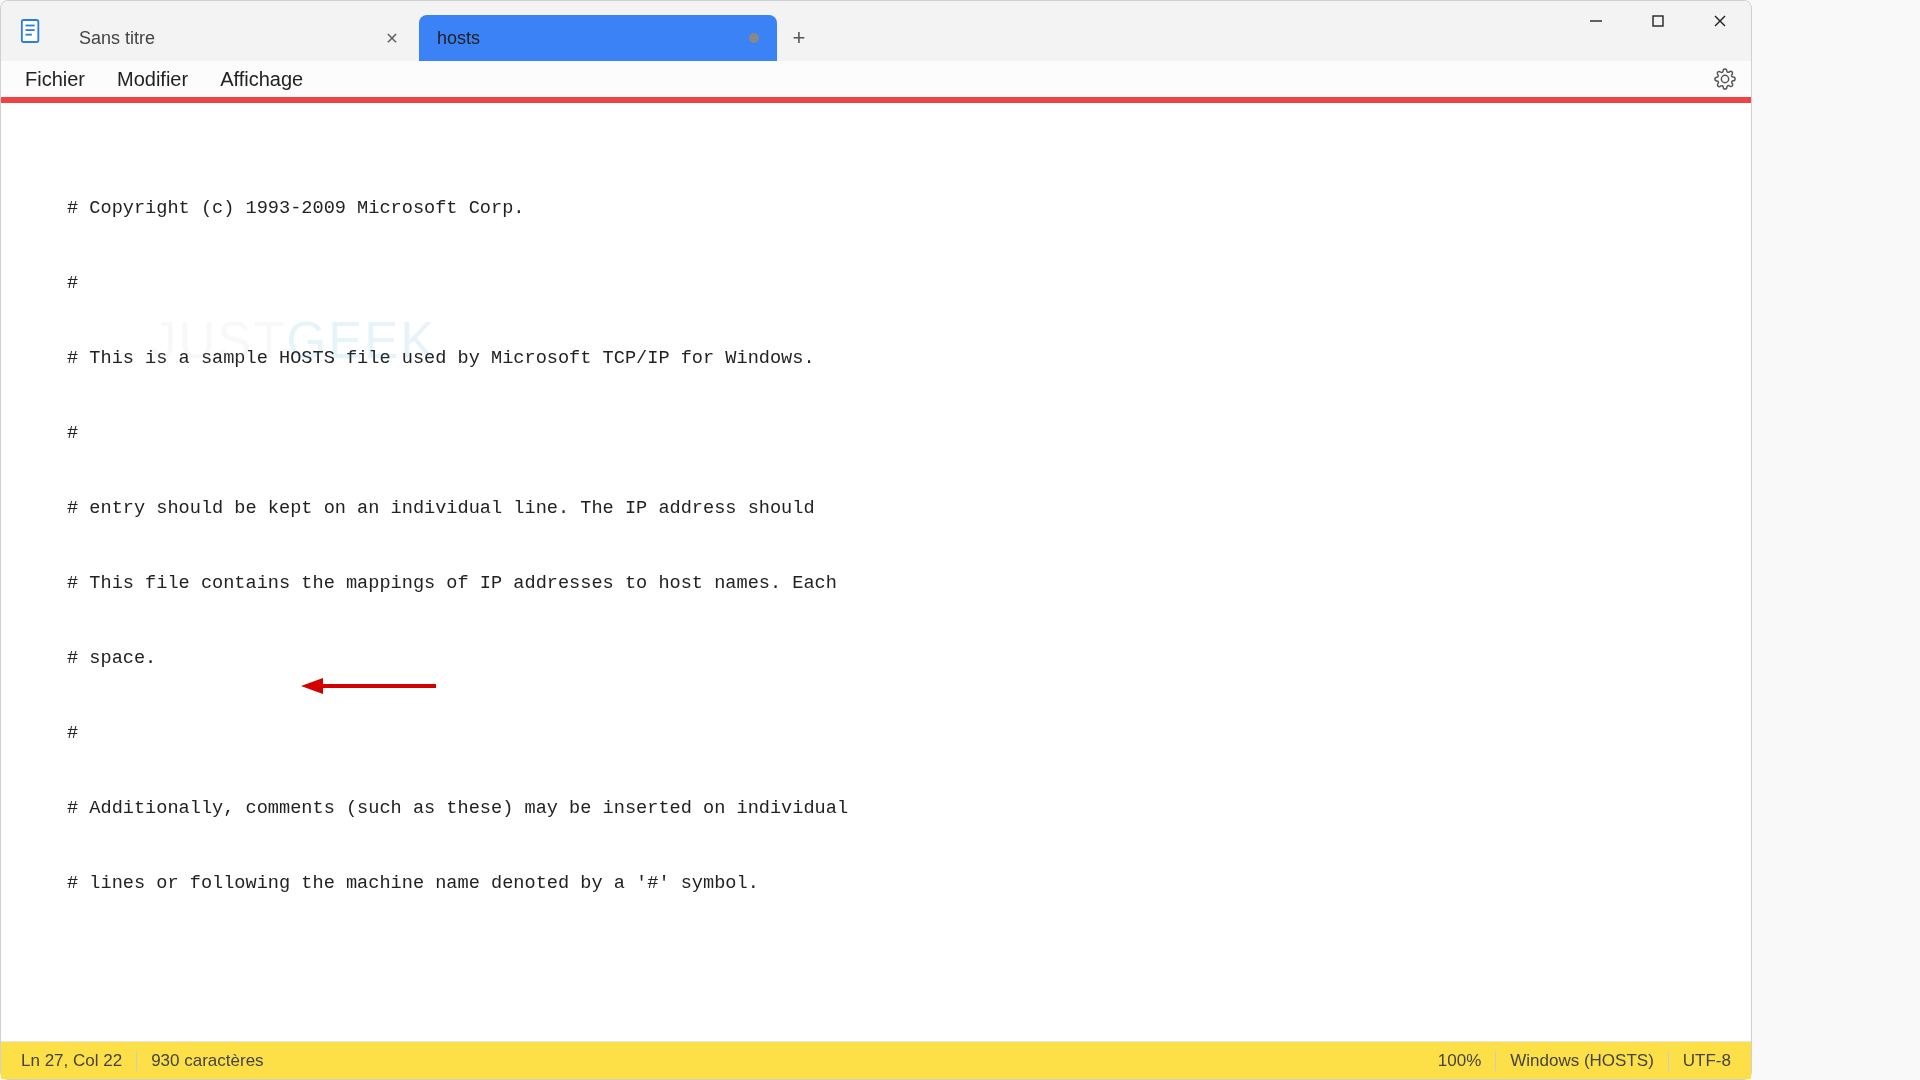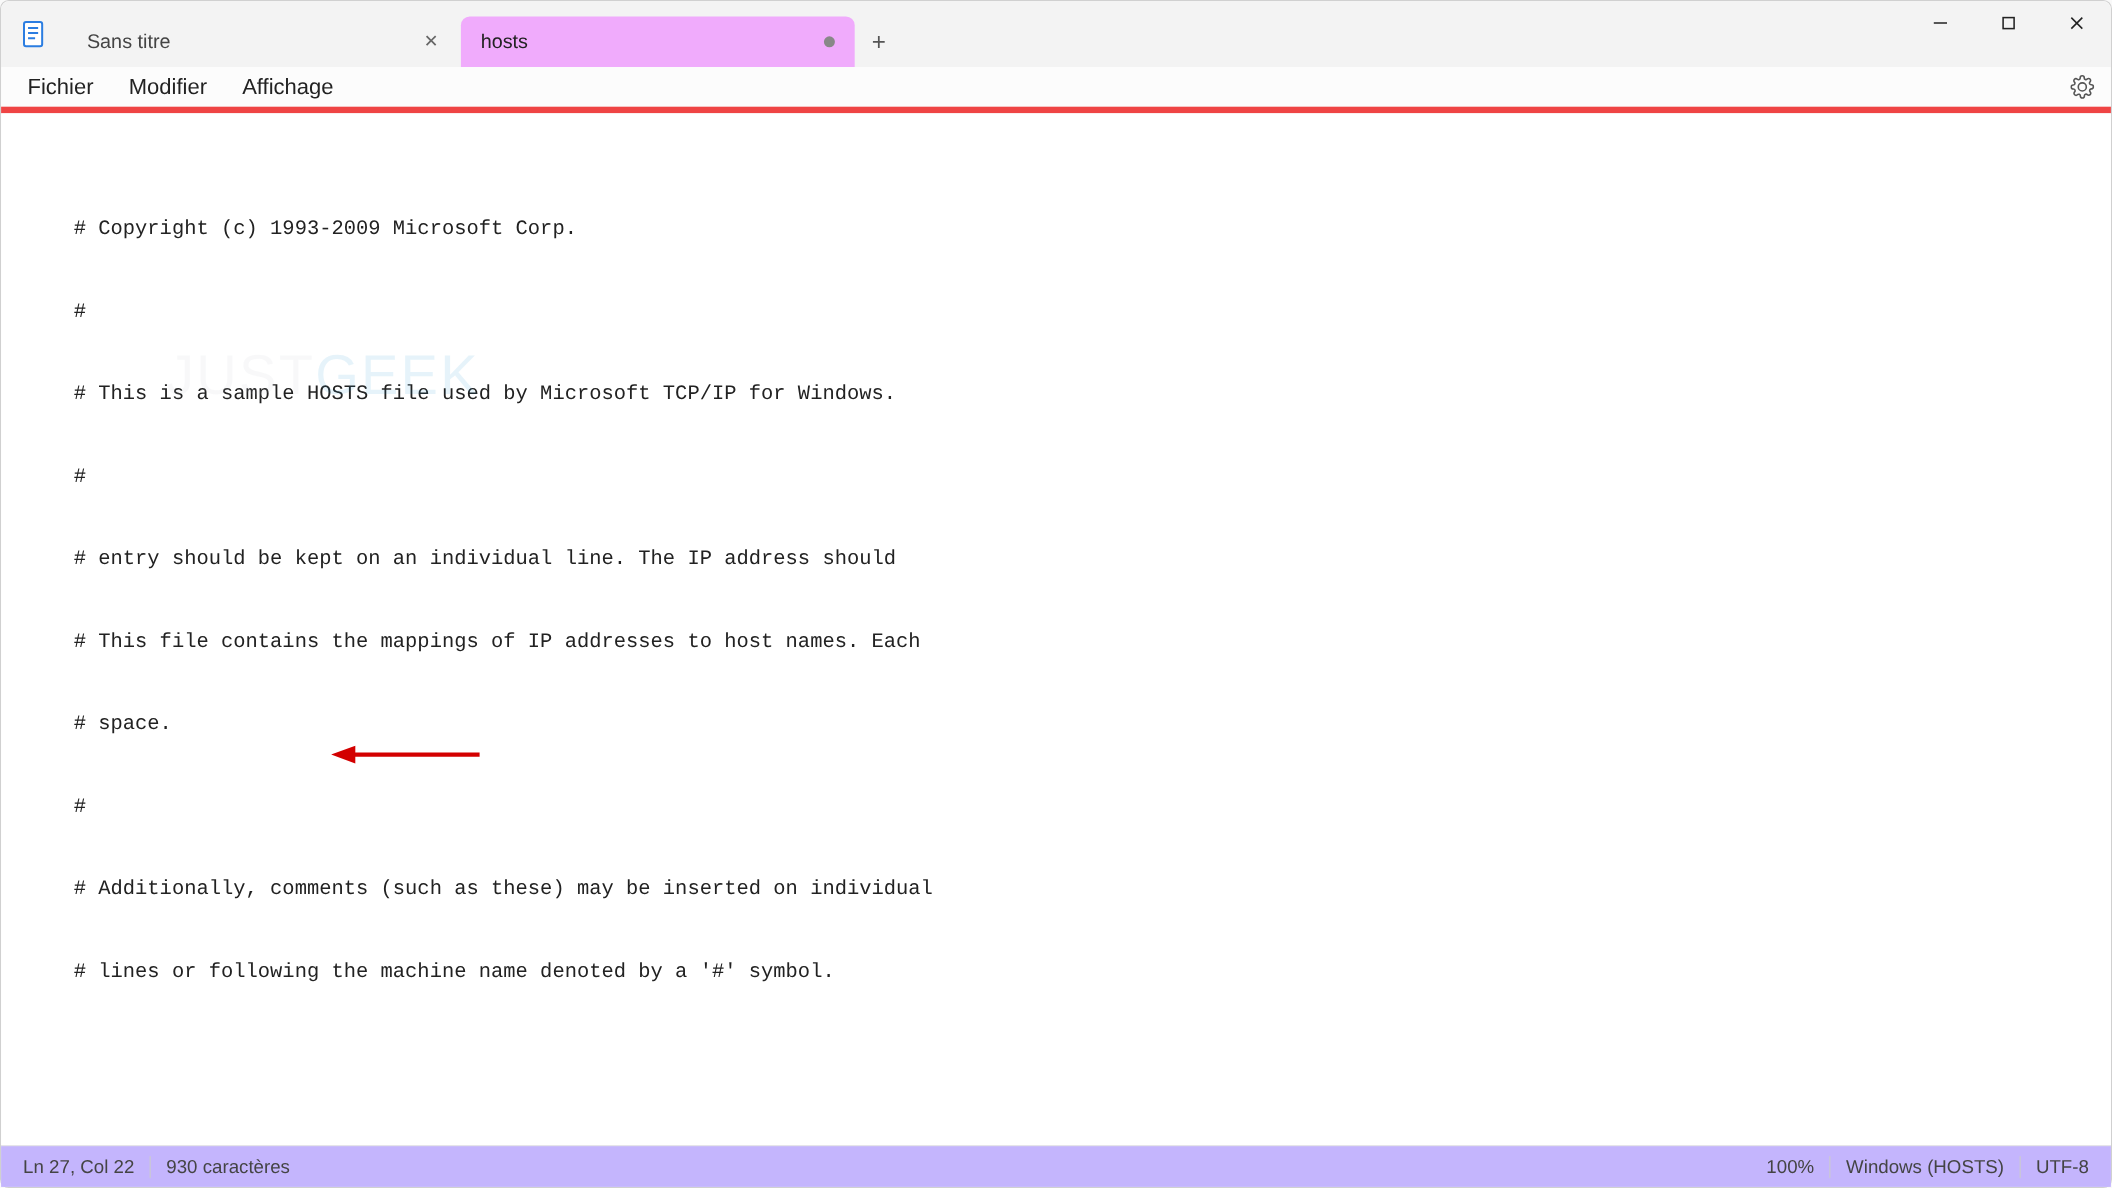--- a/index.html
+++ b/index.html
@@ -1,24 +1,24 @@
 <!DOCTYPE html>
 <html><head>
 <meta charset="utf-8">
 <style>
   * { margin: 0; padding: 0; box-sizing: border-box; }
   html, body { width: 1920px; height: 1080px; font-family: "Segoe UI", sans-serif; background: #f9f9f9; overflow: hidden; }
-  .window { width: 1920px; height: 1080px; display: flex; flex-direction: column; background: #f9f9f9; border: 1px solid #d0d0d0; border-radius: 8px; }
+  .window { width: 1752px; height: 1080px; display: flex; flex-direction: column; background: #f9f9f9; border: 1px solid #d0d0d0; border-radius: 8px; }
   
   .titlebar { height: 60px; display: flex; align-items: stretch; background: #f3f3f3; border-top-left-radius: 8px; border-top-right-radius: 8px; }
   .app-icon { width: 60px; display: flex; align-items: center; justify-content: center; }
   .app-icon svg { width: 22px; height: 26px; }
   .tabs { display: flex; align-items: flex-end; flex: 1; }
   .tab { height: 46px; width: 358px; display: flex; align-items: center; padding: 0 18px; font-size: 18px; color: #444; border-top-left-radius: 8px; border-top-right-radius: 8px; position: relative; margin-top: 12px; }
-  .tab.active { background: #f0abfc; color: #222; }
+  .tab.active { background: #3b82f6; color: #222; }
   .tab .tab-title { flex: 1; }
   .tab .tab-dirty { width: 10px; height: 10px; border-radius: 50%; background: #888; margin-left: 8px; }
   .tab .tab-close { width: 18px; height: 18px; display: flex; align-items: center; justify-content: center; color: #666; font-size: 16px; }
   .new-tab { width: 44px; display: flex; align-items: center; justify-content: center; font-size: 22px; color: #555; margin-top: 12px; height: 46px; }
   .win-controls { display: flex; align-items: flex-start; margin-left: auto; }
   .win-btn { width: 62px; height: 40px; display: flex; align-items: center; justify-content: center; color: #222; }
   .win-btn svg { width: 14px; height: 14px; }
   
   .menubar { height: 42px; display: flex; align-items: center; background: #fcfcfc; padding: 0 8px; border-bottom: 6px solid #ef4444; }
   .menu-item { padding: 6px 16px; font-size: 20px; color: #222; border-radius: 4px; }
@@ -27,21 +27,21 @@
   
   .editor { flex: 1; background: #ffffff; padding: 18px 22px; font-family: Consolas, "Courier New", monospace; font-size: 18.6px; line-height: 25px; color: #222; white-space: pre; position: relative; overflow: hidden; }
   .editor .line { display: block; margin-left: 44px; }
   
   .watermark { position: absolute; left: 150px; top: 225px; font-family: Arial, sans-serif; font-size: 51px; font-weight: 400; letter-spacing: 2px; pointer-events: none; user-select: none; opacity: 0.10; white-space: nowrap; }
   .watermark .wm1 { color: #bfc5ce; }
   .watermark .wm2 { color: #1893d1; }
   
   .arrow { position: absolute; pointer-events: none; }
   
-  .statusbar { height: 38px; background: #c4b5fd; display: flex; align-items: center; padding: 0 20px; font-size: 17px; color: #444; border-top: 1px solid #e5e5e5; }
+  .statusbar { height: 38px; background: #fde047; display: flex; align-items: center; padding: 0 20px; font-size: 17px; color: #444; border-top: 1px solid #e5e5e5; }
   .status-group { display: flex; align-items: center; gap: 18px; }
   .status-sep { width: 1px; height: 20px; background: #ccc; margin: 0 14px; }
   .status-spacer { flex: 1; }
 </style>
 </head>
 <body>
 
 <div class="window">
 
   <div class="titlebar">

